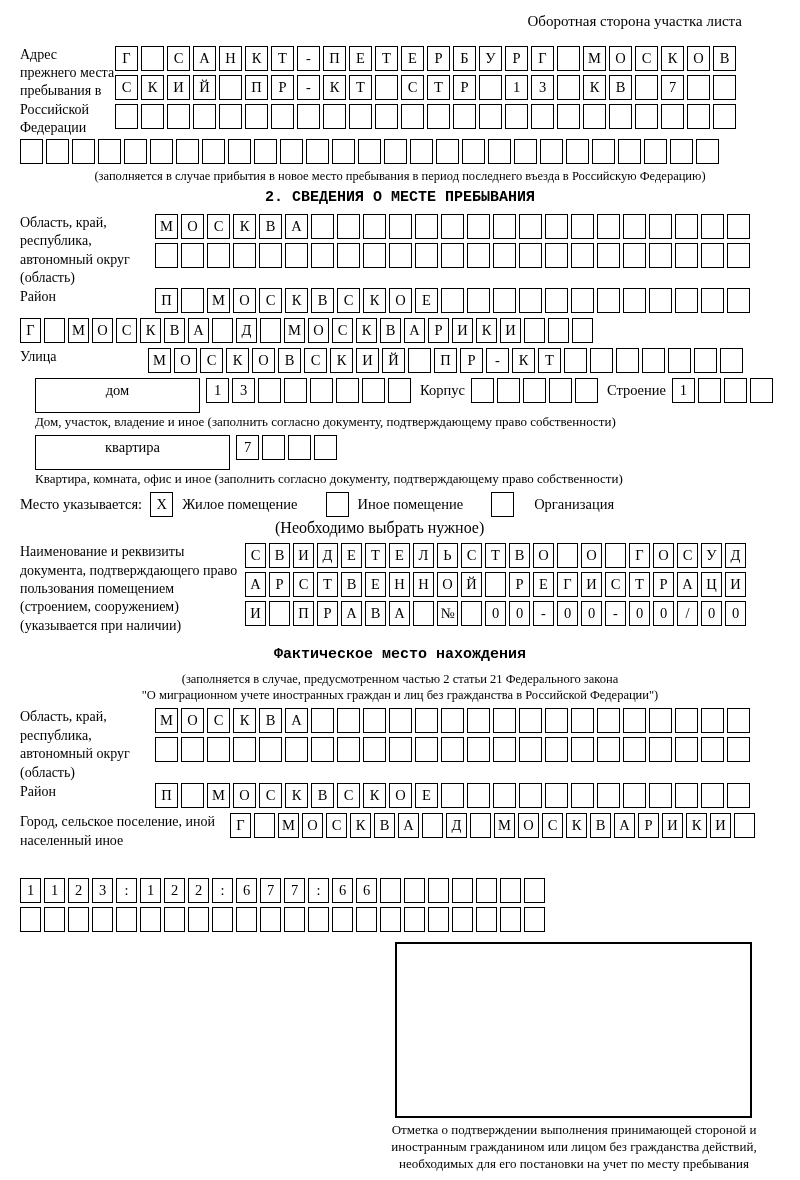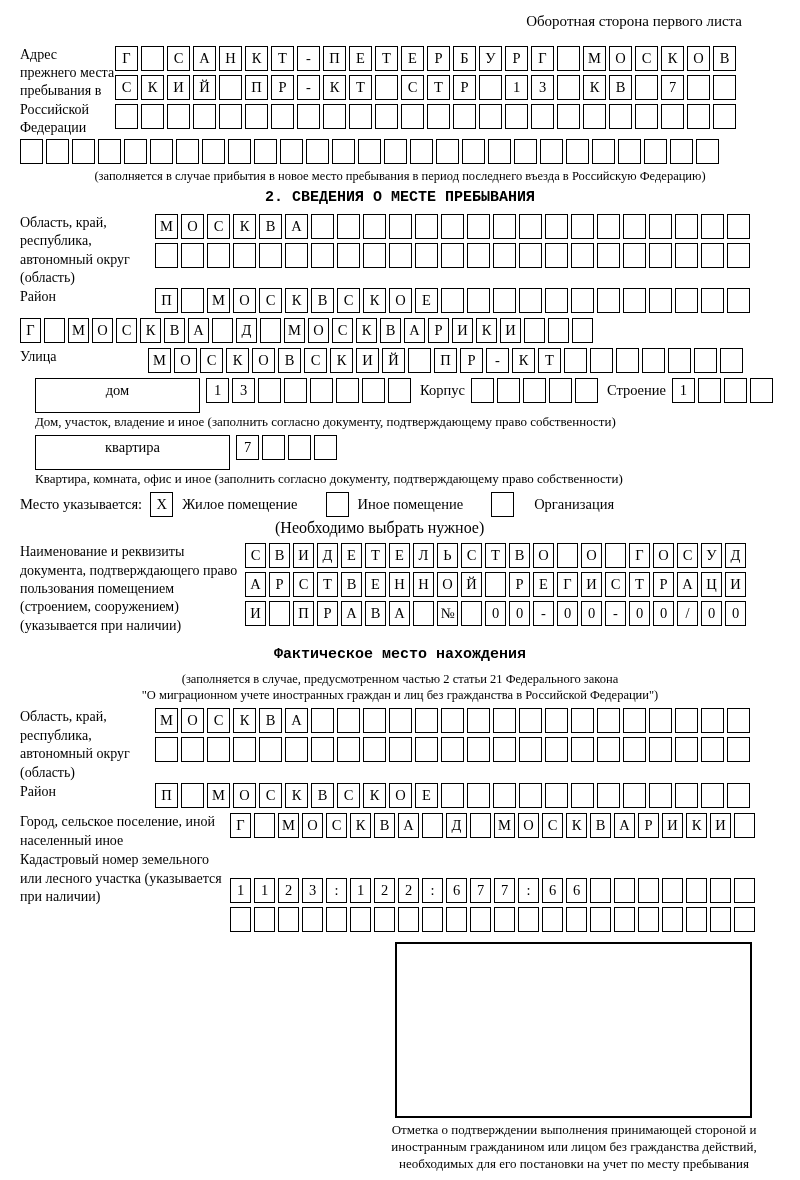--- a/index.html
+++ b/index.html
@@ -53,21 +53,21 @@
   }
   .stamp-caption{
     margin-left:368px;width:372px;text-align:center;
     font-size:13px;margin-top:4px;
   }
   .mb2{margin-bottom:2px;}
 </style>
 </head>
 <body>
 
-<div class="top-note">Оборотная сторона первого листа</div>
+<div class="top-note">Оборотная сторона участка листа</div>
 
 <div class="frow" style="margin-top:14px;">
   <div class="flabel w95">Адрес прежнего места пребывания в Российской Федерации</div>
   <div>
     <div class="boxrow"><span class="cell">Г</span><span class="cell"></span><span class="cell">С</span><span class="cell">А</span><span class="cell">Н</span><span class="cell">К</span><span class="cell">Т</span><span class="cell">-</span><span class="cell">П</span><span class="cell">Е</span><span class="cell">Т</span><span class="cell">Е</span><span class="cell">Р</span><span class="cell">Б</span><span class="cell">У</span><span class="cell">Р</span><span class="cell">Г</span><span class="cell"></span><span class="cell">М</span><span class="cell">О</span><span class="cell">С</span><span class="cell">К</span><span class="cell">О</span><span class="cell">В</span></div>
     <div class="boxrow"><span class="cell">С</span><span class="cell">К</span><span class="cell">И</span><span class="cell">Й</span><span class="cell"></span><span class="cell">П</span><span class="cell">Р</span><span class="cell">-</span><span class="cell">К</span><span class="cell">Т</span><span class="cell"></span><span class="cell">С</span><span class="cell">Т</span><span class="cell">Р</span><span class="cell"></span><span class="cell">1</span><span class="cell">3</span><span class="cell"></span><span class="cell">К</span><span class="cell">В</span><span class="cell"></span><span class="cell">7</span><span class="cell"></span><span class="cell"></span></div>
     <div class="boxrow"><span class="cell"></span><span class="cell"></span><span class="cell"></span><span class="cell"></span><span class="cell"></span><span class="cell"></span><span class="cell"></span><span class="cell"></span><span class="cell"></span><span class="cell"></span><span class="cell"></span><span class="cell"></span><span class="cell"></span><span class="cell"></span><span class="cell"></span><span class="cell"></span><span class="cell"></span><span class="cell"></span><span class="cell"></span><span class="cell"></span><span class="cell"></span><span class="cell"></span><span class="cell"></span><span class="cell"></span></div>
   </div>
 </div>
 <div class="boxrow"><span class="cell"></span><span class="cell"></span><span class="cell"></span><span class="cell"></span><span class="cell"></span><span class="cell"></span><span class="cell"></span><span class="cell"></span><span class="cell"></span><span class="cell"></span><span class="cell"></span><span class="cell"></span><span class="cell"></span><span class="cell"></span><span class="cell"></span><span class="cell"></span><span class="cell"></span><span class="cell"></span><span class="cell"></span><span class="cell"></span><span class="cell"></span><span class="cell"></span><span class="cell"></span><span class="cell"></span><span class="cell"></span><span class="cell"></span><span class="cell"></span></div>
@@ -149,21 +149,20 @@
   <div class="flabel w135">Район</div>
   <div class="boxrow"><span class="cell">П</span><span class="cell"></span><span class="cell">М</span><span class="cell">О</span><span class="cell">С</span><span class="cell">К</span><span class="cell">В</span><span class="cell">С</span><span class="cell">К</span><span class="cell">О</span><span class="cell">Е</span><span class="cell"></span><span class="cell"></span><span class="cell"></span><span class="cell"></span><span class="cell"></span><span class="cell"></span><span class="cell"></span><span class="cell"></span><span class="cell"></span><span class="cell"></span><span class="cell"></span><span class="cell"></span></div>
 </div>
 
 <div class="frow tight">
   <div class="flabel w210">Город, сельское поселение, иной населенный иное</div>
   <div class="boxrow"><span class="cell">Г</span><span class="cell"></span><span class="cell">М</span><span class="cell">О</span><span class="cell">С</span><span class="cell">К</span><span class="cell">В</span><span class="cell">А</span><span class="cell"></span><span class="cell">Д</span><span class="cell"></span><span class="cell">М</span><span class="cell">О</span><span class="cell">С</span><span class="cell">К</span><span class="cell">В</span><span class="cell">А</span><span class="cell">Р</span><span class="cell">И</span><span class="cell">К</span><span class="cell">И</span><span class="cell"></span></div>
 </div>
 
 <div class="frow tight">
-  <div class="flabel w210">Кадастровый номер земельного или лесного участка (указывается при наличии)</div>
   <div class="offset-top">
     <div class="boxrow"><span class="cell">1</span><span class="cell">1</span><span class="cell">2</span><span class="cell">3</span><span class="cell">:</span><span class="cell">1</span><span class="cell">2</span><span class="cell">2</span><span class="cell">:</span><span class="cell">6</span><span class="cell">7</span><span class="cell">7</span><span class="cell">:</span><span class="cell">6</span><span class="cell">6</span><span class="cell"></span><span class="cell"></span><span class="cell"></span><span class="cell"></span><span class="cell"></span><span class="cell"></span><span class="cell"></span></div>
     <div class="boxrow"><span class="cell"></span><span class="cell"></span><span class="cell"></span><span class="cell"></span><span class="cell"></span><span class="cell"></span><span class="cell"></span><span class="cell"></span><span class="cell"></span><span class="cell"></span><span class="cell"></span><span class="cell"></span><span class="cell"></span><span class="cell"></span><span class="cell"></span><span class="cell"></span><span class="cell"></span><span class="cell"></span><span class="cell"></span><span class="cell"></span><span class="cell"></span><span class="cell"></span></div>
   </div>
 </div>
 
 <div class="stamp-box"></div>
 <div class="stamp-caption">Отметка о подтверждении выполнения принимающей стороной и иностранным гражданином или лицом без гражданства действий, необходимых для его постановки на учет по месту пребывания</div>
 
 </body></html>

